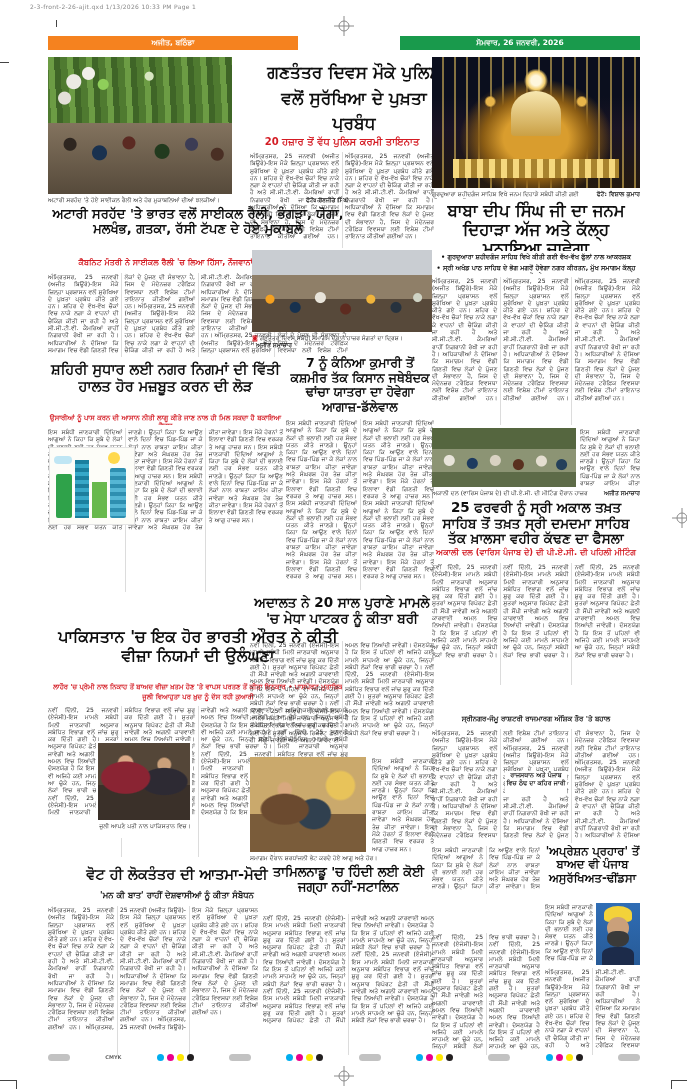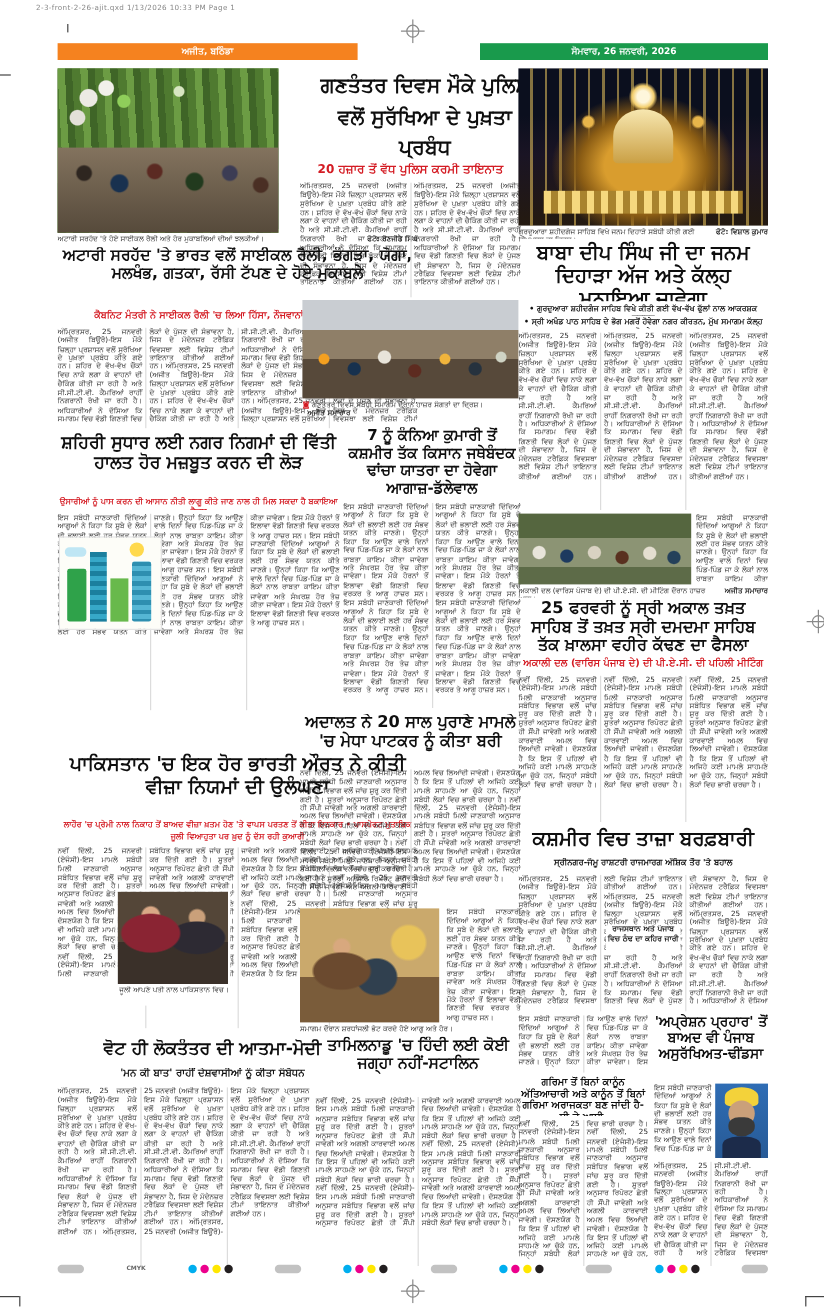--- a/index.html
+++ b/index.html
@@ -190,27 +190,25 @@
   <div class="abs body-txt c1" style="left:580px;top:428px;width:60px;height:59px;">ਇਸ ਸਬੰਧੀ ਜਾਣਕਾਰੀ ਦਿੰਦਿਆਂ ਆਗੂਆਂ ਨੇ ਕਿਹਾ ਕਿ ਸੂਬੇ ਦੇ ਲੋਕਾਂ ਦੀ ਭਲਾਈ ਲਈ ਹਰ ਸੰਭਵ ਯਤਨ ਕੀਤੇ ਜਾਣਗੇ। ਉਨ੍ਹਾਂ ਕਿਹਾ ਕਿ ਆਉਣ ਵਾਲੇ ਦਿਨਾਂ ਵਿਚ ਪਿੰਡ-ਪਿੰਡ ਜਾ ਕੇ ਲੋਕਾਂ ਨਾਲ ਰਾਬਤਾ ਕਾਇਮ ਕੀਤਾ ਜਾਵੇਗਾ ਅਤੇ ਸੰਘਰਸ਼ ਹੋਰ ਤੇਜ਼ ਕੀਤਾ ਜਾਵੇਗਾ। ਇਸ ਮੌਕੇ ਹੋਰਨਾਂ ਤੋਂ ਇਲਾਵਾ ਵੱਡੀ ਗਿਣਤੀ ਵਿਚ ਵਰਕਰ ਤੇ ਆਗੂ ਹਾਜ਼ਰ ਸਨ।</div>
   <div class="abs caption cap-row" style="left:432px;top:489px;width:208px;height:9px;">
     <span>ਅਕਾਲੀ ਦਲ (ਵਾਰਿਸ ਪੰਜਾਬ ਦੇ) ਦੀ ਪੀ.ਏ.ਸੀ. ਦੀ ਮੀਟਿੰਗ ਦੌਰਾਨ ਹਾਜ਼ਰ ਆਗੂ।</span>
     <span class="credit">ਅਜੀਤ ਸਮਾਚਾਰ</span>
   </div>
 
   <div class="abs hl" style="left:432px;top:500px;width:208px;height:45px;font-size:13.5px;">25 ਫਰਵਰੀ ਨੂੰ ਸ੍ਰੀ ਅਕਾਲ ਤਖ਼ਤ ਸਾਹਿਬ ਤੋਂ ਤਖ਼ਤ ਸ੍ਰੀ ਦਮਦਮਾ ਸਾਹਿਬ ਤੱਕ ਖ਼ਾਲਸਾ ਵਹੀਰ ਕੱਢਣ ਦਾ ਫੈਸਲਾ</div>
   <div class="abs subred" style="left:432px;top:547px;width:208px;height:13px;font-size:8.2px;">ਅਕਾਲੀ ਦਲ (ਵਾਰਿਸ ਪੰਜਾਬ ਦੇ) ਦੀ ਪੀ.ਏ.ਸੀ. ਦੀ ਪਹਿਲੀ ਮੀਟਿੰਗ</div>
   <div class="abs body-txt c3" style="left:432px;top:563px;width:208px;height:122px;">ਨਵੀਂ ਦਿੱਲੀ, 25 ਜਨਵਰੀ (ਏਜੰਸੀ)-ਇਸ ਮਾਮਲੇ ਸਬੰਧੀ ਮਿਲੀ ਜਾਣਕਾਰੀ ਅਨੁਸਾਰ ਸਬੰਧਿਤ ਵਿਭਾਗ ਵਲੋਂ ਜਾਂਚ ਸ਼ੁਰੂ ਕਰ ਦਿੱਤੀ ਗਈ ਹੈ। ਸੂਤਰਾਂ ਅਨੁਸਾਰ ਰਿਪੋਰਟ ਛੇਤੀ ਹੀ ਸੌਂਪੀ ਜਾਵੇਗੀ ਅਤੇ ਅਗਲੀ ਕਾਰਵਾਈ ਅਮਲ ਵਿਚ ਲਿਆਂਦੀ ਜਾਵੇਗੀ। ਦੱਸਣਯੋਗ ਹੈ ਕਿ ਇਸ ਤੋਂ ਪਹਿਲਾਂ ਵੀ ਅਜਿਹੇ ਕਈ ਮਾਮਲੇ ਸਾਹਮਣੇ ਆ ਚੁੱਕੇ ਹਨ, ਜਿਨ੍ਹਾਂ ਸਬੰਧੀ ਲੋਕਾਂ ਵਿਚ ਭਾਰੀ ਚਰਚਾ ਹੈ। ਨਵੀਂ ਦਿੱਲੀ, 25 ਜਨਵਰੀ (ਏਜੰਸੀ)-ਇਸ ਮਾਮਲੇ ਸਬੰਧੀ ਮਿਲੀ ਜਾਣਕਾਰੀ ਅਨੁਸਾਰ ਸਬੰਧਿਤ ਵਿਭਾਗ ਵਲੋਂ ਜਾਂਚ ਸ਼ੁਰੂ ਕਰ ਦਿੱਤੀ ਗਈ ਹੈ। ਸੂਤਰਾਂ ਅਨੁਸਾਰ ਰਿਪੋਰਟ ਛੇਤੀ ਹੀ ਸੌਂਪੀ ਜਾਵੇਗੀ ਅਤੇ ਅਗਲੀ ਕਾਰਵਾਈ ਅਮਲ ਵਿਚ ਲਿਆਂਦੀ ਜਾਵੇਗੀ। ਦੱਸਣਯੋਗ ਹੈ ਕਿ ਇਸ ਤੋਂ ਪਹਿਲਾਂ ਵੀ ਅਜਿਹੇ ਕਈ ਮਾਮਲੇ ਸਾਹਮਣੇ ਆ ਚੁੱਕੇ ਹਨ, ਜਿਨ੍ਹਾਂ ਸਬੰਧੀ ਲੋਕਾਂ ਵਿਚ ਭਾਰੀ ਚਰਚਾ ਹੈ। ਨਵੀਂ ਦਿੱਲੀ, 25 ਜਨਵਰੀ (ਏਜੰਸੀ)-ਇਸ ਮਾਮਲੇ ਸਬੰਧੀ ਮਿਲੀ ਜਾਣਕਾਰੀ ਅਨੁਸਾਰ ਸਬੰਧਿਤ ਵਿਭਾਗ ਵਲੋਂ ਜਾਂਚ ਸ਼ੁਰੂ ਕਰ ਦਿੱਤੀ ਗਈ ਹੈ। ਸੂਤਰਾਂ ਅਨੁਸਾਰ ਰਿਪੋਰਟ ਛੇਤੀ ਹੀ ਸੌਂਪੀ ਜਾਵੇਗੀ ਅਤੇ ਅਗਲੀ ਕਾਰਵਾਈ ਅਮਲ ਵਿਚ ਲਿਆਂਦੀ ਜਾਵੇਗੀ। ਦੱਸਣਯੋਗ ਹੈ ਕਿ ਇਸ ਤੋਂ ਪਹਿਲਾਂ ਵੀ ਅਜਿਹੇ ਕਈ ਮਾਮਲੇ ਸਾਹਮਣੇ ਆ ਚੁੱਕੇ ਹਨ, ਜਿਨ੍ਹਾਂ ਸਬੰਧੀ ਲੋਕਾਂ ਵਿਚ ਭਾਰੀ ਚਰਚਾ ਹੈ।</div>
 
-  <div class="abs hl" style="left:432px;top:689px;width:208px;height:24px;font-size:16.5px;">ਕਸ਼ਮੀਰ ਵਿਚ ਤਾਜ਼ਾ ਬਰਫ਼ਬਾਰੀ</div>
   <div class="abs subblk" style="left:432px;top:715px;width:208px;height:11px;font-size:7px;">ਸ੍ਰੀਨਗਰ-ਜੰਮੂ ਰਾਸ਼ਟਰੀ ਰਾਜਮਾਰਗ ਅੰਸ਼ਿਕ ਤੌਰ 'ਤੇ ਬਹਾਲ</div>
   <div class="abs body-txt c3" style="left:432px;top:729px;width:208px;height:114px;">ਅੰਮ੍ਰਿਤਸਰ, 25 ਜਨਵਰੀ (ਅਜੀਤ ਬਿਊਰੋ)-ਇਸ ਮੌਕੇ ਜ਼ਿਲ੍ਹਾ ਪ੍ਰਸ਼ਾਸਨ ਵਲੋਂ ਸੁਰੱਖਿਆ ਦੇ ਪੁਖ਼ਤਾ ਪ੍ਰਬੰਧ ਕੀਤੇ ਗਏ ਹਨ। ਸ਼ਹਿਰ ਦੇ ਵੱਖ-ਵੱਖ ਚੌਕਾਂ ਵਿਚ ਨਾਕੇ ਲਗਾ ਕੇ ਵਾਹਨਾਂ ਦੀ ਚੈਕਿੰਗ ਕੀਤੀ ਜਾ ਰਹੀ ਹੈ ਅਤੇ ਸੀ.ਸੀ.ਟੀ.ਵੀ. ਕੈਮਰਿਆਂ ਰਾਹੀਂ ਨਿਗਰਾਨੀ ਰੱਖੀ ਜਾ ਰਹੀ ਹੈ। ਅਧਿਕਾਰੀਆਂ ਨੇ ਦੱਸਿਆ ਕਿ ਸਮਾਗਮ ਵਿਚ ਵੱਡੀ ਗਿਣਤੀ ਵਿਚ ਲੋਕਾਂ ਦੇ ਪੁੱਜਣ ਦੀ ਸੰਭਾਵਨਾ ਹੈ, ਜਿਸ ਦੇ ਮੱਦੇਨਜ਼ਰ ਟਰੈਫ਼ਿਕ ਵਿਵਸਥਾ ਲਈ ਵਿਸ਼ੇਸ਼ ਟੀਮਾਂ ਤਾਇਨਾਤ ਕੀਤੀਆਂ ਗਈਆਂ ਹਨ। ਅੰਮ੍ਰਿਤਸਰ, 25 ਜਨਵਰੀ (ਅਜੀਤ ਬਿਊਰੋ)-ਇਸ ਮੌਕੇ ਜ਼ਿਲ੍ਹਾ ਪ੍ਰਸ਼ਾਸਨ ਵਲੋਂ ਸੁਰੱਖਿਆ ਦੇ ਪੁਖ਼ਤਾ ਪ੍ਰਬੰਧ ਕੀਤੇ ਗਏ ਹਨ। ਸ਼ਹਿਰ ਦੇ ਵੱਖ-ਵੱਖ ਚੌਕਾਂ ਵਿਚ ਨਾਕੇ ਲਗਾ ਕੇ ਵਾਹਨਾਂ ਦੀ ਚੈਕਿੰਗ ਕੀਤੀ ਜਾ ਰਹੀ ਹੈ ਅਤੇ ਸੀ.ਸੀ.ਟੀ.ਵੀ. ਕੈਮਰਿਆਂ ਰਾਹੀਂ ਨਿਗਰਾਨੀ ਰੱਖੀ ਜਾ ਰਹੀ ਹੈ। ਅਧਿਕਾਰੀਆਂ ਨੇ ਦੱਸਿਆ ਕਿ ਸਮਾਗਮ ਵਿਚ ਵੱਡੀ ਗਿਣਤੀ ਵਿਚ ਲੋਕਾਂ ਦੇ ਪੁੱਜਣ ਦੀ ਸੰਭਾਵਨਾ ਹੈ, ਜਿਸ ਦੇ ਮੱਦੇਨਜ਼ਰ ਟਰੈਫ਼ਿਕ ਵਿਵਸਥਾ ਲਈ ਵਿਸ਼ੇਸ਼ ਟੀਮਾਂ ਤਾਇਨਾਤ ਕੀਤੀਆਂ ਗਈਆਂ ਹਨ। ਅੰਮ੍ਰਿਤਸਰ, 25 ਜਨਵਰੀ (ਅਜੀਤ ਬਿਊਰੋ)-ਇਸ ਮੌਕੇ ਜ਼ਿਲ੍ਹਾ ਪ੍ਰਸ਼ਾਸਨ ਵਲੋਂ ਸੁਰੱਖਿਆ ਦੇ ਪੁਖ਼ਤਾ ਪ੍ਰਬੰਧ ਕੀਤੇ ਗਏ ਹਨ। ਸ਼ਹਿਰ ਦੇ ਵੱਖ-ਵੱਖ ਚੌਕਾਂ ਵਿਚ ਨਾਕੇ ਲਗਾ ਕੇ ਵਾਹਨਾਂ ਦੀ ਚੈਕਿੰਗ ਕੀਤੀ ਜਾ ਰਹੀ ਹੈ ਅਤੇ ਸੀ.ਸੀ.ਟੀ.ਵੀ. ਕੈਮਰਿਆਂ ਰਾਹੀਂ ਨਿਗਰਾਨੀ ਰੱਖੀ ਜਾ ਰਹੀ ਹੈ। ਅਧਿਕਾਰੀਆਂ ਨੇ ਦੱਸਿਆ ਕਿ ਸਮਾਗਮ ਵਿਚ ਵੱਡੀ ਗਿਣਤੀ ਵਿਚ ਲੋਕਾਂ ਦੇ ਪੁੱਜਣ ਦੀ ਸੰਭਾਵਨਾ ਹੈ, ਜਿਸ ਦੇ ਮੱਦੇਨਜ਼ਰ ਟਰੈਫ਼ਿਕ ਵਿਵਸਥਾ ਲਈ ਵਿਸ਼ੇਸ਼ ਟੀਮਾਂ ਤਾਇਨਾਤ ਕੀਤੀਆਂ ਗਈਆਂ ਹਨ।</div>
   <div class="abs innersub" style="left:505px;top:771px;width:62px;height:24px;">ਰਾਜਸਥਾਨ ਅਤੇ ਪੰਜਾਬ ਵਿਚ ਠੰਢ ਦਾ ਕਹਿਰ ਜਾਰੀ</div>
   <div class="abs body-txt c2" style="left:432px;top:846px;width:108px;height:48px;">ਇਸ ਸਬੰਧੀ ਜਾਣਕਾਰੀ ਦਿੰਦਿਆਂ ਆਗੂਆਂ ਨੇ ਕਿਹਾ ਕਿ ਸੂਬੇ ਦੇ ਲੋਕਾਂ ਦੀ ਭਲਾਈ ਲਈ ਹਰ ਸੰਭਵ ਯਤਨ ਕੀਤੇ ਜਾਣਗੇ। ਉਨ੍ਹਾਂ ਕਿਹਾ ਕਿ ਆਉਣ ਵਾਲੇ ਦਿਨਾਂ ਵਿਚ ਪਿੰਡ-ਪਿੰਡ ਜਾ ਕੇ ਲੋਕਾਂ ਨਾਲ ਰਾਬਤਾ ਕਾਇਮ ਕੀਤਾ ਜਾਵੇਗਾ ਅਤੇ ਸੰਘਰਸ਼ ਹੋਰ ਤੇਜ਼ ਕੀਤਾ ਜਾਵੇਗਾ। ਇਸ ਮੌਕੇ ਹੋਰਨਾਂ ਤੋਂ ਇਲਾਵਾ ਵੱਡੀ ਗਿਣਤੀ ਵਿਚ ਵਰਕਰ ਤੇ ਆਗੂ ਹਾਜ਼ਰ ਸਨ।</div>
 
-  <div class="abs hl" style="left:432px;top:897px;width:108px;height:33px;font-size:8.3px;">ਗਰਿਮਾ ਤੋਂ ਬਿਨਾਂ ਕਾਨੂੰਨ ਅੱਤਿਆਚਾਰੀ ਅਤੇ ਕਾਨੂੰਨ ਤੋਂ ਬਿਨਾਂ ਗਰਿਮਾ ਅਰਾਜਕਤਾ ਬਣ ਜਾਂਦੀ ਹੈ-ਸੀ.ਜੇ.ਆਈ.</div>
   <div class="abs body-txt c2" style="left:432px;top:933px;width:108px;height:122px;">ਨਵੀਂ ਦਿੱਲੀ, 25 ਜਨਵਰੀ (ਏਜੰਸੀ)-ਇਸ ਮਾਮਲੇ ਸਬੰਧੀ ਮਿਲੀ ਜਾਣਕਾਰੀ ਅਨੁਸਾਰ ਸਬੰਧਿਤ ਵਿਭਾਗ ਵਲੋਂ ਜਾਂਚ ਸ਼ੁਰੂ ਕਰ ਦਿੱਤੀ ਗਈ ਹੈ। ਸੂਤਰਾਂ ਅਨੁਸਾਰ ਰਿਪੋਰਟ ਛੇਤੀ ਹੀ ਸੌਂਪੀ ਜਾਵੇਗੀ ਅਤੇ ਅਗਲੀ ਕਾਰਵਾਈ ਅਮਲ ਵਿਚ ਲਿਆਂਦੀ ਜਾਵੇਗੀ। ਦੱਸਣਯੋਗ ਹੈ ਕਿ ਇਸ ਤੋਂ ਪਹਿਲਾਂ ਵੀ ਅਜਿਹੇ ਕਈ ਮਾਮਲੇ ਸਾਹਮਣੇ ਆ ਚੁੱਕੇ ਹਨ, ਜਿਨ੍ਹਾਂ ਸਬੰਧੀ ਲੋਕਾਂ ਵਿਚ ਭਾਰੀ ਚਰਚਾ ਹੈ। ਨਵੀਂ ਦਿੱਲੀ, 25 ਜਨਵਰੀ (ਏਜੰਸੀ)-ਇਸ ਮਾਮਲੇ ਸਬੰਧੀ ਮਿਲੀ ਜਾਣਕਾਰੀ ਅਨੁਸਾਰ ਸਬੰਧਿਤ ਵਿਭਾਗ ਵਲੋਂ ਜਾਂਚ ਸ਼ੁਰੂ ਕਰ ਦਿੱਤੀ ਗਈ ਹੈ। ਸੂਤਰਾਂ ਅਨੁਸਾਰ ਰਿਪੋਰਟ ਛੇਤੀ ਹੀ ਸੌਂਪੀ ਜਾਵੇਗੀ ਅਤੇ ਅਗਲੀ ਕਾਰਵਾਈ ਅਮਲ ਵਿਚ ਲਿਆਂਦੀ ਜਾਵੇਗੀ। ਦੱਸਣਯੋਗ ਹੈ ਕਿ ਇਸ ਤੋਂ ਪਹਿਲਾਂ ਵੀ ਅਜਿਹੇ ਕਈ ਮਾਮਲੇ ਸਾਹਮਣੇ ਆ ਚੁੱਕੇ ਹਨ, ਜਿਨ੍ਹਾਂ ਸਬੰਧੀ ਲੋਕਾਂ ਵਿਚ ਭਾਰੀ ਚਰਚਾ ਹੈ।</div>
 
   <div class="abs hl" style="left:545px;top:845px;width:95px;height:56px;font-size:11.5px;">'ਅਪ੍ਰੇਸ਼ਨ ਪ੍ਰਹਾਰ' ਤੋਂ ਬਾਅਦ ਵੀ ਪੰਜਾਬ ਅਸੁਰੱਖਿਅਤ-ਢੀਂਡਸਾ</div>
   <div class="abs body-txt c1" style="left:545px;top:903px;width:48px;height:62px;">ਇਸ ਸਬੰਧੀ ਜਾਣਕਾਰੀ ਦਿੰਦਿਆਂ ਆਗੂਆਂ ਨੇ ਕਿਹਾ ਕਿ ਸੂਬੇ ਦੇ ਲੋਕਾਂ ਦੀ ਭਲਾਈ ਲਈ ਹਰ ਸੰਭਵ ਯਤਨ ਕੀਤੇ ਜਾਣਗੇ। ਉਨ੍ਹਾਂ ਕਿਹਾ ਕਿ ਆਉਣ ਵਾਲੇ ਦਿਨਾਂ ਵਿਚ ਪਿੰਡ-ਪਿੰਡ ਜਾ ਕੇ ਲੋਕਾਂ ਨਾਲ ਰਾਬਤਾ ਕਾਇਮ ਕੀਤਾ ਜਾਵੇਗਾ ਅਤੇ ਸੰਘਰਸ਼ ਹੋਰ ਤੇਜ਼ ਕੀਤਾ ਜਾਵੇਗਾ। ਇਸ ਮੌਕੇ ਹੋਰਨਾਂ ਤੋਂ ਇਲਾਵਾ ਵੱਡੀ ਗਿਣਤੀ ਵਿਚ ਵਰਕਰ ਤੇ ਆਗੂ ਹਾਜ਼ਰ ਸਨ।</div>
   <div class="abs photo" style="left:596px;top:903px;width:44px;height:62px;background:linear-gradient(#2f6db5,#275a96);">
     <div style="position:absolute;left:8px;top:3px;width:28px;height:16px;border-radius:50% 50% 20% 20%;background:#f3d23a;"></div>
     <div style="position:absolute;left:11px;top:14px;width:22px;height:22px;border-radius:50%;background:#caa07a;"></div>
     <div style="position:absolute;left:11px;top:28px;width:22px;height:16px;border-radius:40% 40% 50% 50%;background:#3a3a3a;"></div>
     <div style="position:absolute;left:6px;top:44px;width:32px;height:18px;border-radius:40% 40% 0 0;background:#1c2b4a;"></div>
   </div>

